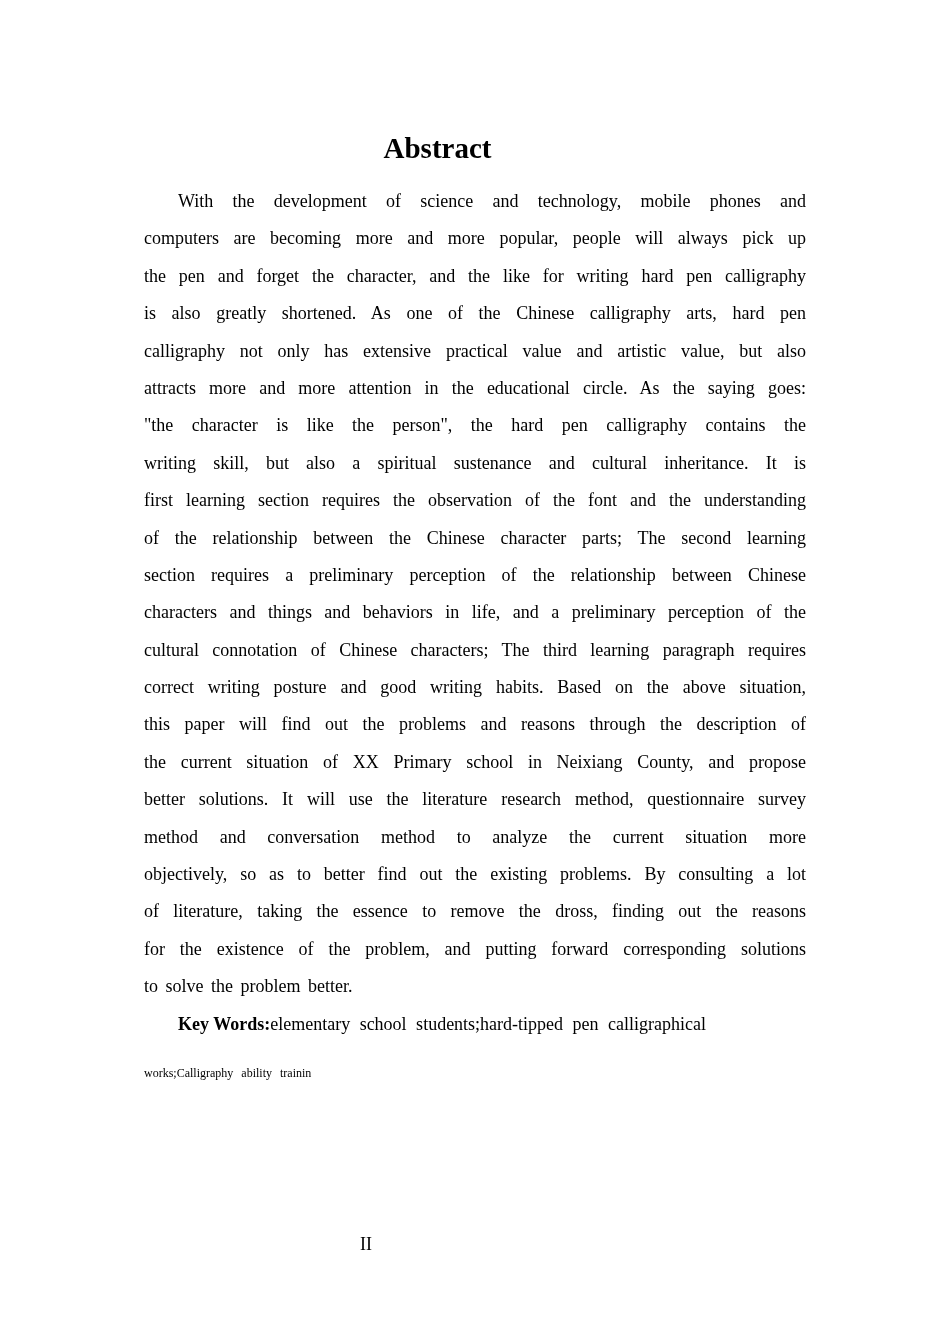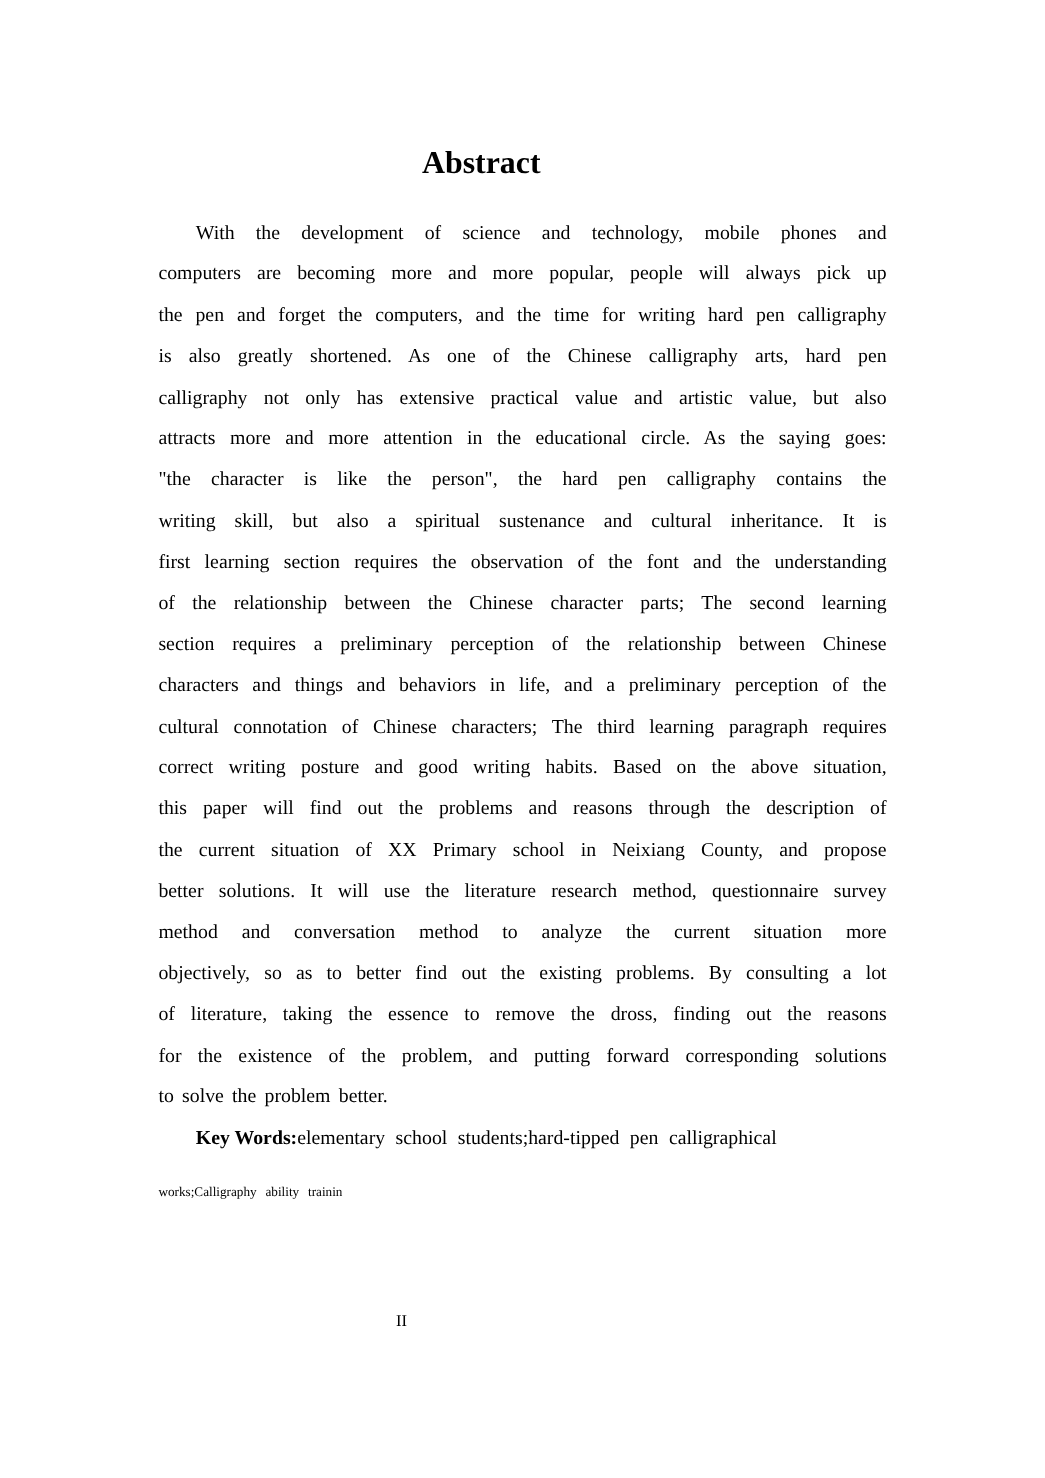--- a/index.html
+++ b/index.html
@@ -1,35 +1,35 @@
 <!DOCTYPE html>
 <html><head>
 <meta charset="utf-8">
 <style>
   html, body { margin: 0; padding: 0; background: #ffffff; }
   body { width: 950px; height: 1344px; position: relative; overflow: hidden; font-family: "Liberation Serif", serif; color: #000; }
   .title { position: absolute; top: 128px; left: 0; width: 875px; text-align: center; font-size: 29px; font-weight: bold; margin: 0; line-height: 40px; }
-  .body { position: absolute; top: 193px; left: 144px; width: 662px; }
+  .body { position: absolute; top: 183px; left: 144px; width: 662px; }
   .line { display: block; height: 37.4px; line-height: 37.4px; font-size: 18px; text-align: justify; text-align-last: justify; white-space: nowrap; }
   .line.first { padding-left: 34px; }
   .line.last { text-align-last: left; word-spacing: 3px; }
   .kw { display: block; height: 37px; line-height: 37px; font-size: 18px; padding-left: 34px; word-spacing: 5px; white-space: nowrap; }
   .kw2 { display: block; height: 37px; line-height: 37px; font-size: 12px; word-spacing: 5px; white-space: nowrap; margin-top: 12px; }
   .kw b { font-weight: bold; word-spacing: 0; }
-  .pagenum { position: absolute; top: 1193px; left: 360px; font-size: 15px; }
+  .pagenum { position: absolute; top: 1234px; left: 360px; font-size: 18px; }
 </style>
 </head>
 <body>
 
 <h1 class="title">Abstract</h1>
 
 <div class="body">
   <span class="line first">With the development of science and technology, mobile phones and</span>
   <span class="line">computers are becoming more and more popular, people will always pick up</span>
-  <span class="line">the pen and forget the computers, and the time for writing hard pen calligraphy</span>
+  <span class="line">the pen and forget the character, and the like for writing hard pen calligraphy</span>
   <span class="line">is also greatly shortened. As one of the Chinese calligraphy arts, hard pen</span>
   <span class="line">calligraphy not only has extensive practical value and artistic value, but also</span>
   <span class="line">attracts more and more attention in the educational circle. As the saying goes:</span>
   <span class="line">"the character is like the person", the hard pen calligraphy contains the</span>
   <span class="line">writing skill, but also a spiritual sustenance and cultural inheritance. It is</span>
   <span class="line">first learning section requires the observation of the font and the understanding</span>
   <span class="line">of the relationship between the Chinese character parts; The second learning</span>
   <span class="line">section requires a preliminary perception of the relationship between Chinese</span>
   <span class="line">characters and things and behaviors in life, and a preliminary perception of the</span>
   <span class="line">cultural connotation of Chinese characters; The third learning paragraph requires</span>

